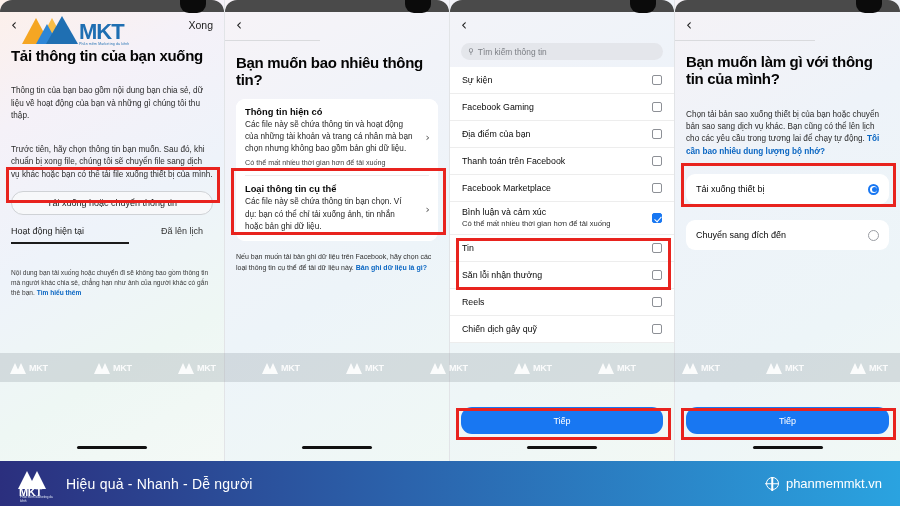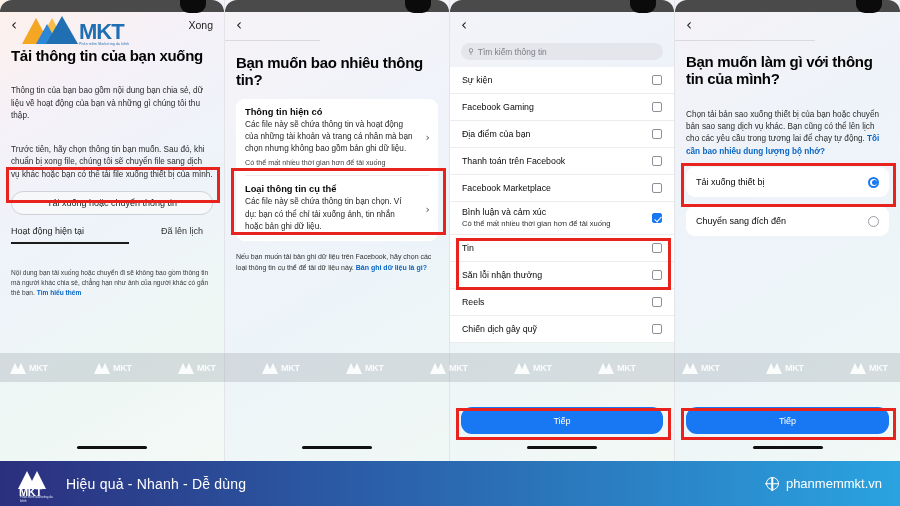--- a/index.html
+++ b/index.html
@@ -122,21 +122,21 @@
   .lrow .lsub { font-size: 7.6px; color: #2e2e2e; line-height: 1.45; margin-top: 1px; }
   .cbox { width: 10px; height: 10px; border: 1px solid #8d9096; border-radius: 2px; background: #fff; flex: 0 0 10px; }
   .cbox.checked { background: #1877f2; border-color: #1877f2; position: relative; }
   .cbox.checked:after {
     content: ""; position: absolute; left: 3px; top: 0.5px; width: 3px; height: 6px;
     border: solid #fff; border-width: 0 1.6px 1.6px 0; transform: rotate(42deg);
   }
 
   
   .optcard {
-    background: #fff; border-radius: 9px; height: 30px; margin-top: 9px;
+    background: #fff; border-radius: 9px; height: 30px; margin-top: 16px;
     display: flex; align-items: center; padding: 0 10px;
   }
   .optcard .olabel { font-size: 9px; color: #080808; flex: 1; }
   .radio { width: 11px; height: 11px; border-radius: 50%; border: 1px solid #9a9da3; flex: 0 0 11px; }
   .radio.on { border: 2.5px solid #1877f2; background: #fff; position: relative; }
   .radio.on:after { content:""; position:absolute; left:1.5px; top:1.5px; width:5px;height:5px;border-radius:50%;background:#1877f2; }
 
   
   .bluebtn {
     position: absolute; left: 11px; right: 11px; bottom: 27px; height: 27px;
@@ -453,21 +453,21 @@
   <div class="redbox" style="left:681px; top:408px; width:215px; height:32px;"></div>
 
   <div class="brandbar">
     <div class="brandleft">
       <div class="blogo">
         <span class="bl1"></span>
           <span class="bl2"></span>
         <span class="bltext">MKT</span>
         <span class="blsub">Phần mềm Marketing đa kênh</span>
       </div>
-      <div class="slogan">Hiệu quả - Nhanh  - Dễ dùng</div>
+      <div class="slogan">Hiệu quả - Nhanh  - Dễ người</div>
     </div>
     <div class="brandright">
       <span class="globe"></span>
       <span class="url">phanmemmkt.vn</span>
     </div>
   </div>
 
 </div>
 
 </body></html>

